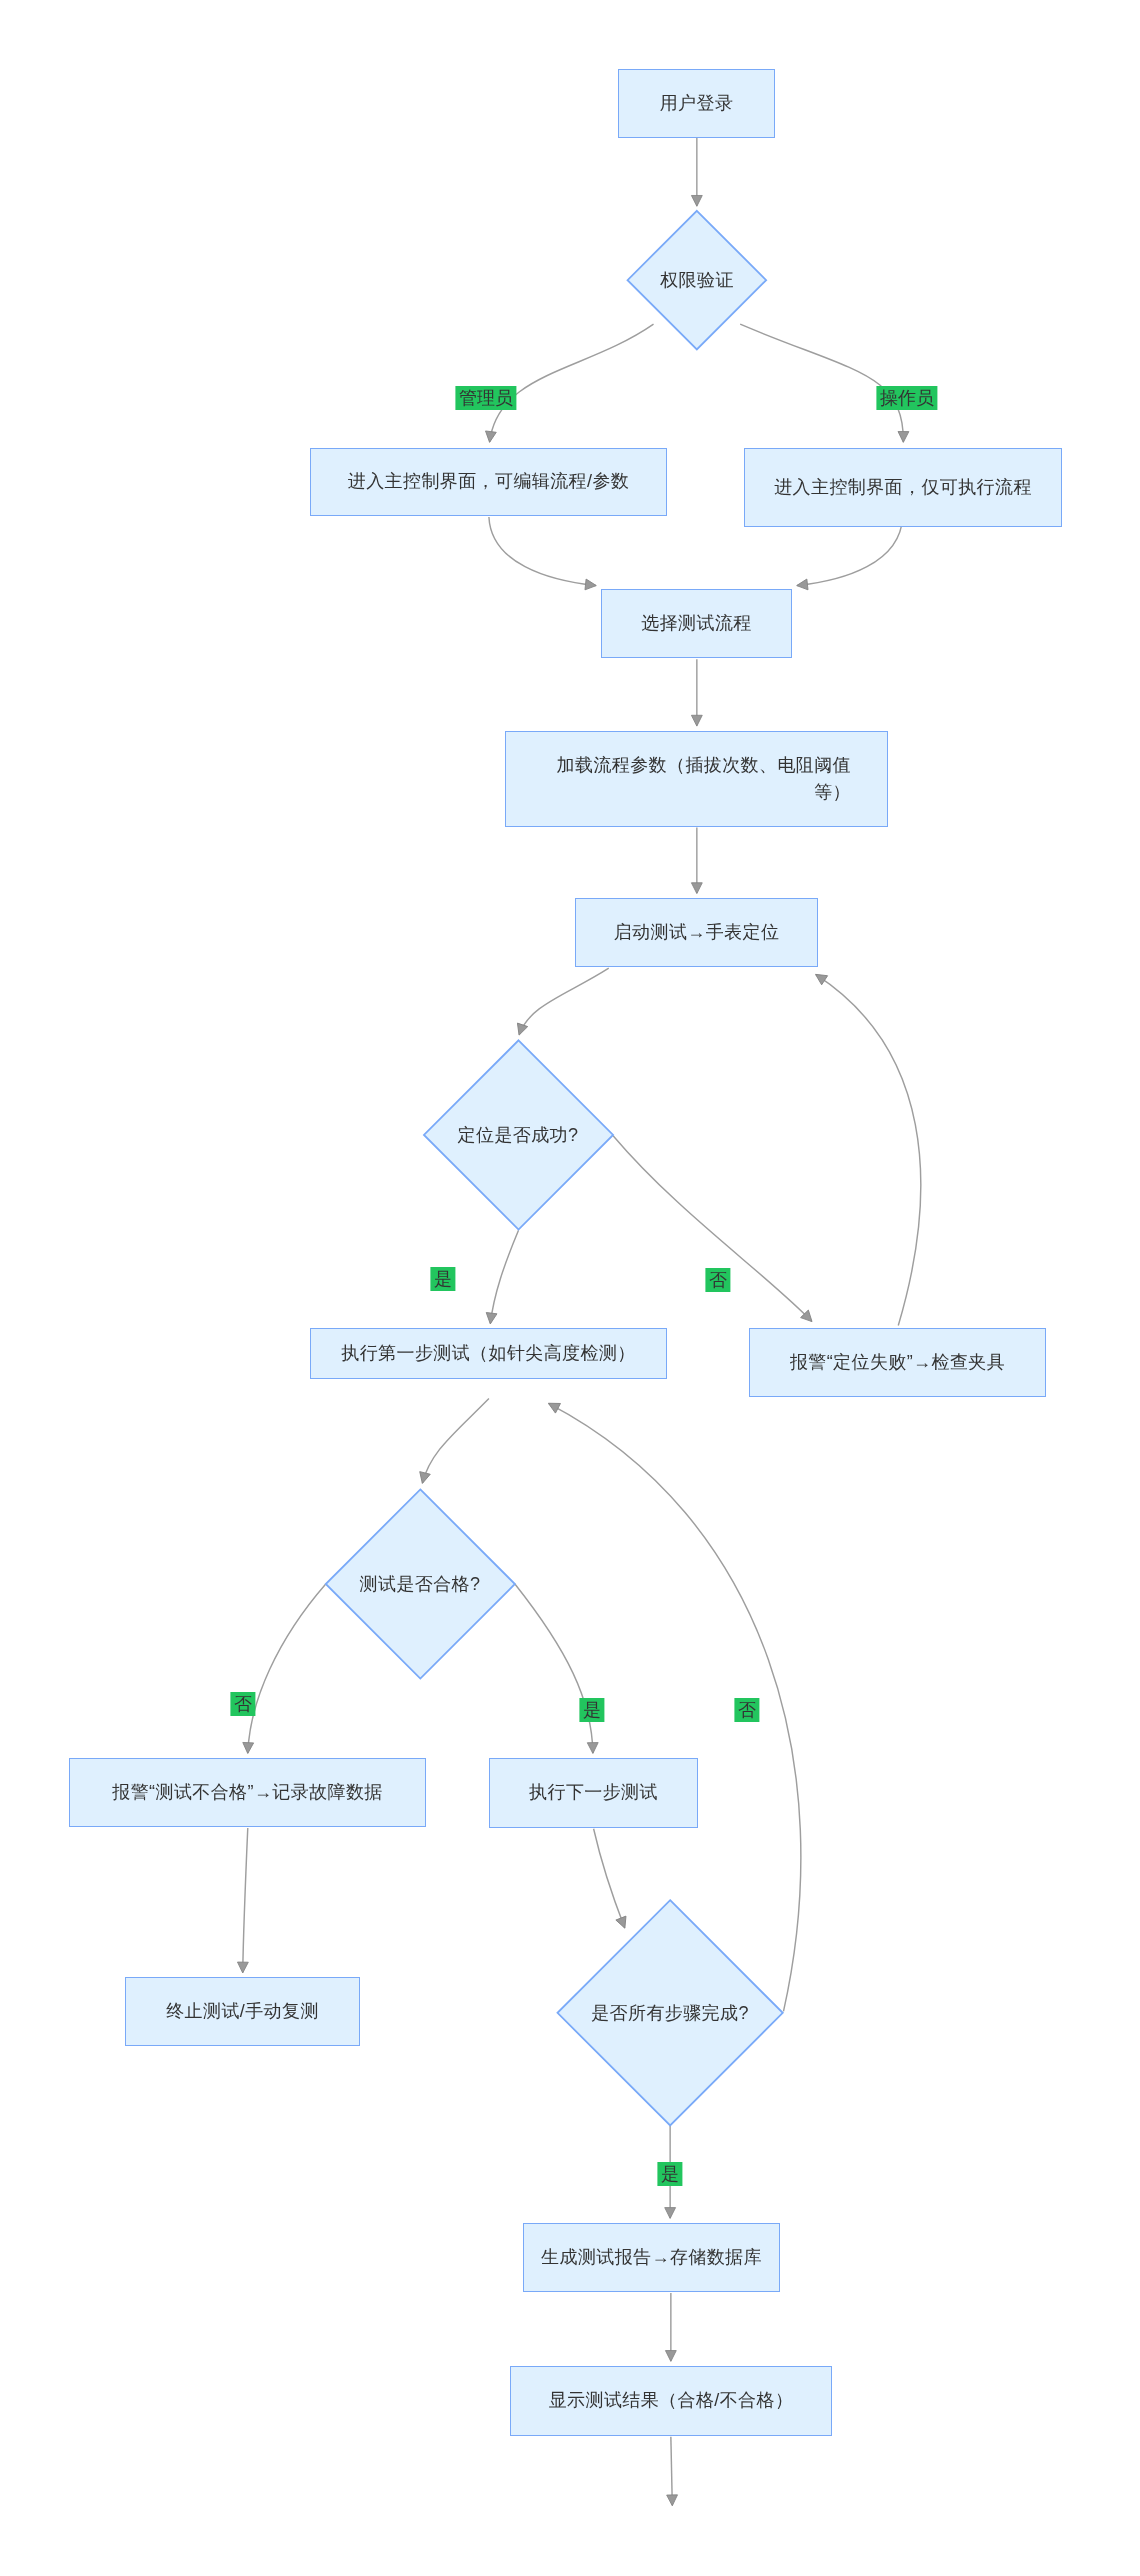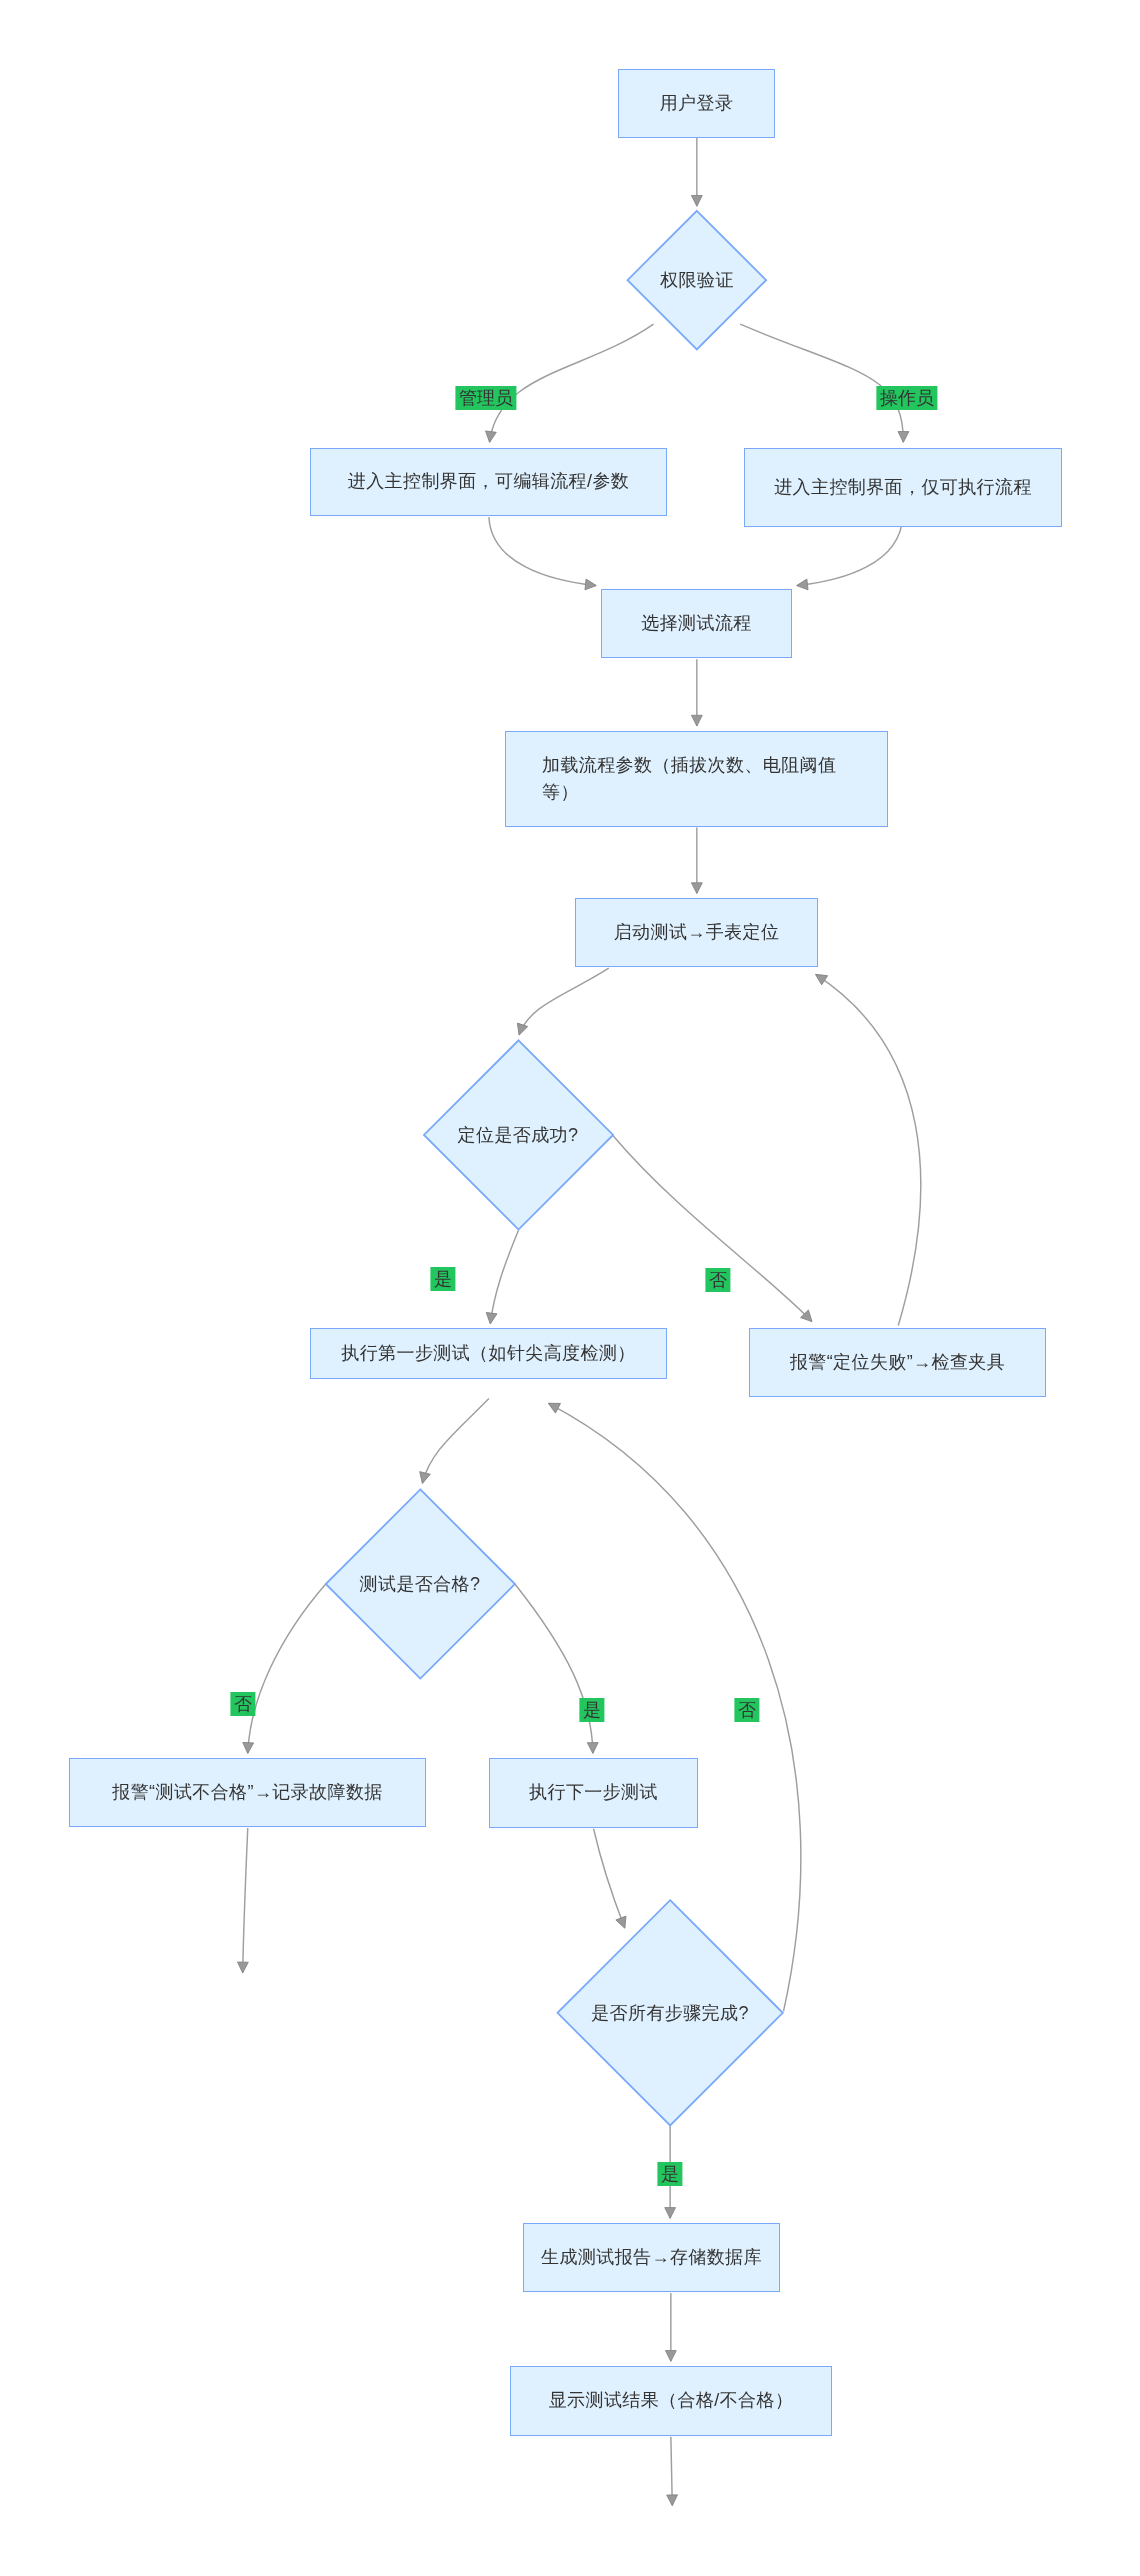--- a/index.html
+++ b/index.html
@@ -10,21 +10,21 @@
     font-family:"Liberation Sans","DejaVu Sans",sans-serif;
     overflow:hidden;
   }
   .edges{position:absolute;left:0;top:0;width:1141px;height:2576px;}
   .edges path.link{fill:none;stroke:#9e9e9e;stroke-width:2px;}
   .edges polygon.diamond{fill:#dff0fe;stroke:#79a9f8;stroke-width:2.5px;}
   .node{
     position:absolute;box-sizing:border-box;
     background:#dff0fe;border:1.4px solid #79a9f8;
     display:flex;align-items:center;justify-content:center;
-    text-align:left;color:#333333;
+    text-align:right;color:#333333;
     font-size:18px;line-height:27.4px;letter-spacing:0.4px;
   }
   .dtext{
     position:absolute;transform:translate(-50%,-50%);
     color:#333333;font-size:18px;letter-spacing:0.4px;white-space:nowrap;
     text-align:center;
   }
   .elabel{
     position:absolute;transform:translate(-50%,-50%);
     background:#22c55e;color:#333333;
@@ -103,20 +103,23 @@
   </div>
 
   <div class="node" style="left:69px;top:1758px;width:357px;height:69px;">
     <span>报警“测试不合格”→记录故障数据</span>
   </div>
 
   <div class="node" style="left:489px;top:1758px;width:209px;height:70px;">
     <span>执行下一步测试</span>
   </div>
 
+  <div class="node" style="left:125px;top:1977px;width:235px;height:69px;">
+    <span>终止测试/手动复测</span>
+  </div>
 
   <div class="node" style="left:523px;top:2223px;width:257px;height:69px;">
     <span>生成测试报告→存储数据库</span>
   </div>
 
   <div class="node" style="left:510px;top:2366px;width:322px;height:70px;">
     <span>显示测试结果（合格/不合格）</span>
   </div>
 
 

